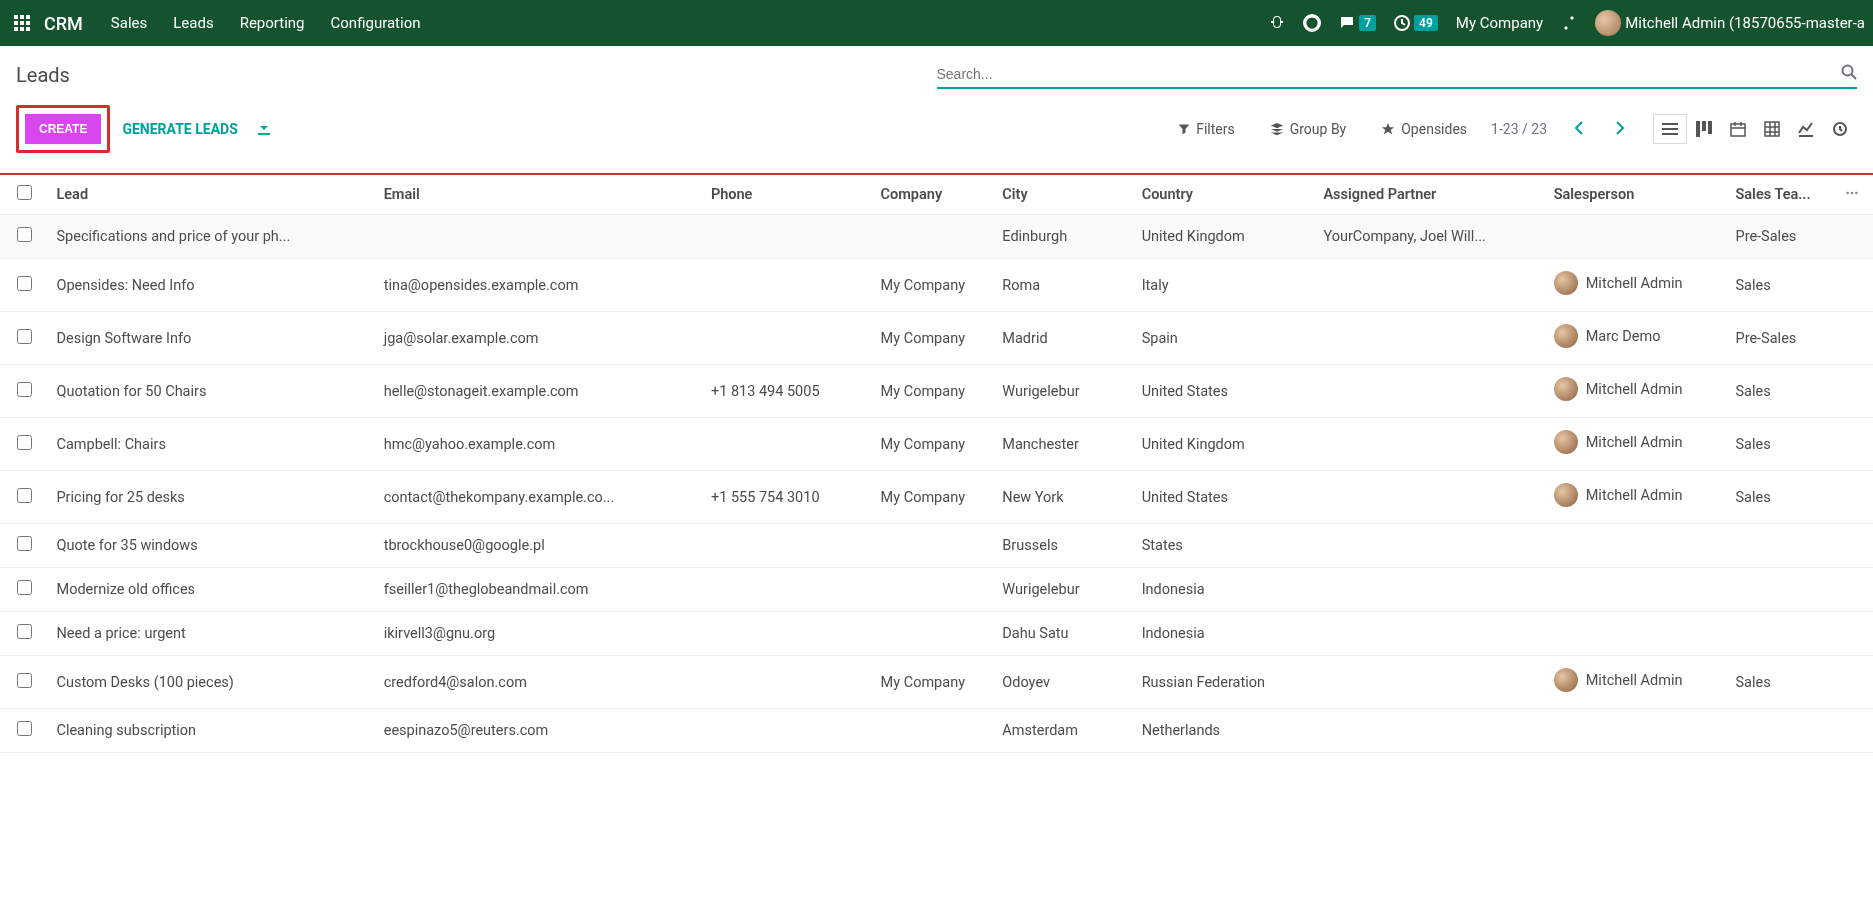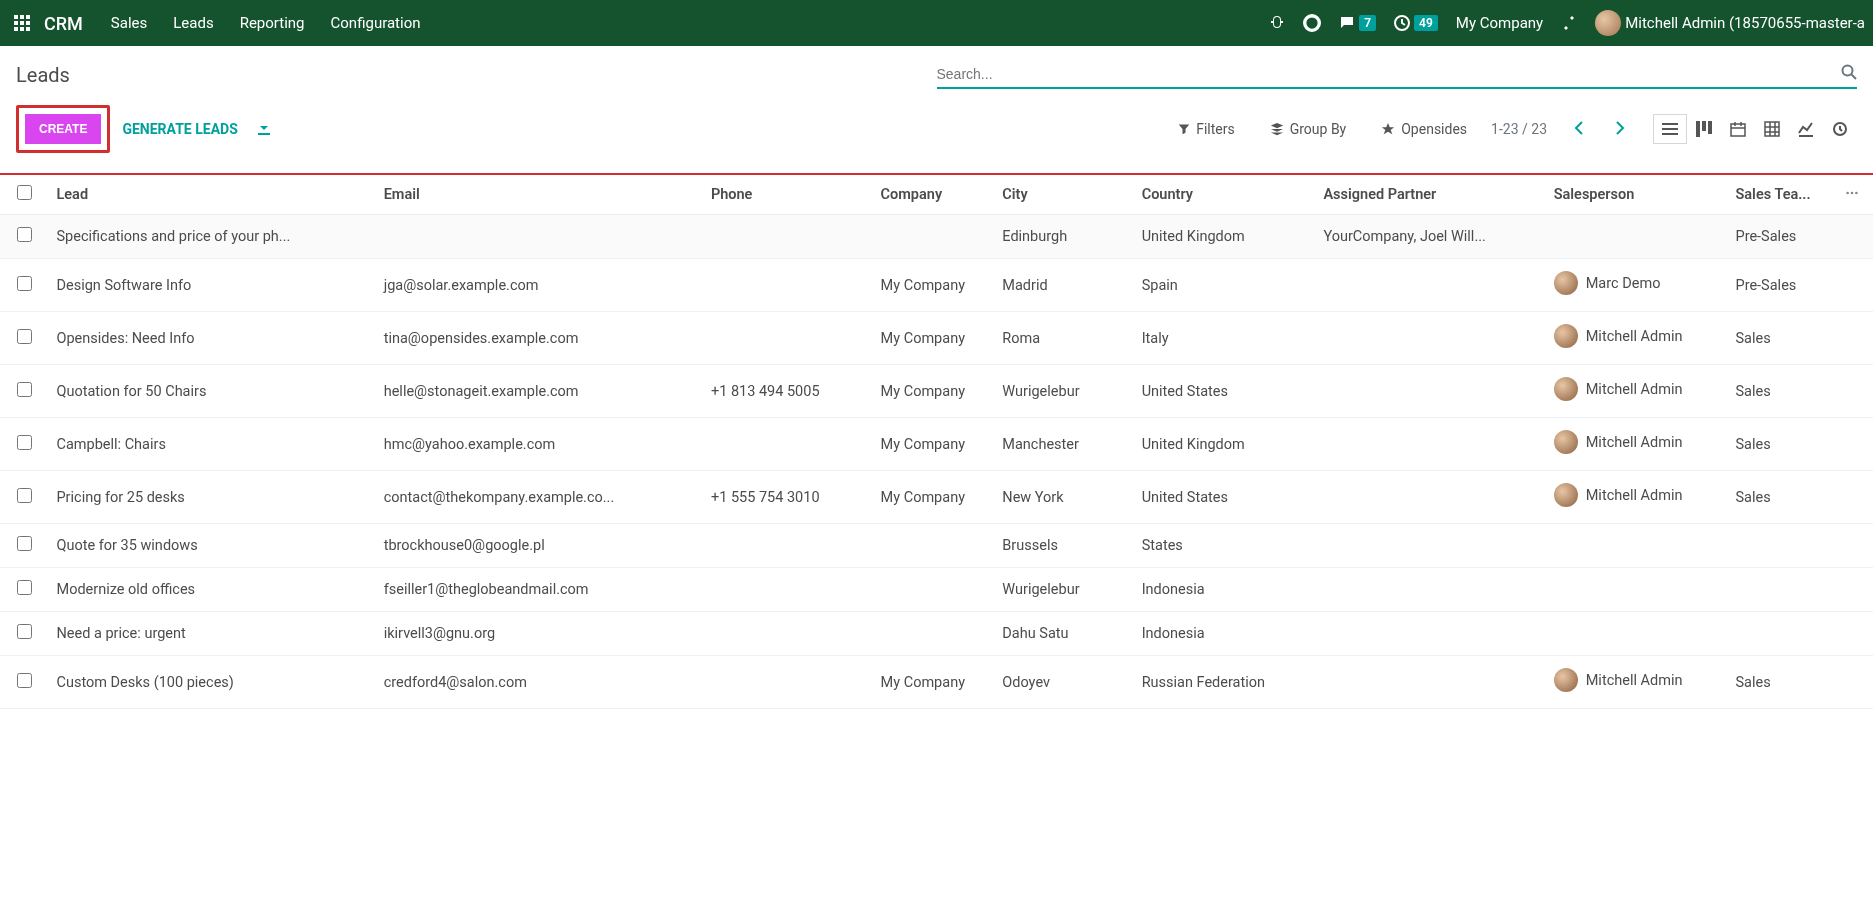--- a/index.html
+++ b/index.html
@@ -266,48 +266,48 @@
         <td class="col-company"></td>
         <td class="col-city">Edinburgh</td>
         <td class="col-country">United Kingdom</td>
         <td class="col-partner">YourCompany, Joel Will...</td>
         <td class="col-sales"></td>
         <td class="col-team">Pre-Sales</td>
         <td class="col-opt"></td>
       </tr>
       <tr>
         <td class="chk"><input type="checkbox" style=""></td>
+        <td class="col-lead">Opensides: Need Info</td>
+        <td class="col-email">tina@opensides.example.com</td>
+        <td class="col-phone"></td>
+        <td class="col-company">My Company</td>
+        <td class="col-city">Roma</td>
+        <td class="col-country">Italy</td>
+        <td class="col-partner"></td>
+        <td class="col-sales"><span class="person">
+            <span class="avatar-sm"></span>
+            <span>Mitchell Admin</span>
+          </span></td>
+        <td class="col-team">Sales</td>
+        <td class="col-opt"></td>
+      </tr>
+      <tr>
+        <td class="chk"><input type="checkbox" style=""></td>
         <td class="col-lead">Design Software Info</td>
         <td class="col-email">jga@solar.example.com</td>
         <td class="col-phone"></td>
         <td class="col-company">My Company</td>
         <td class="col-city">Madrid</td>
         <td class="col-country">Spain</td>
         <td class="col-partner"></td>
         <td class="col-sales"><span class="person">
             <span class="avatar-sm"></span>
             <span>Marc Demo</span>
           </span></td>
         <td class="col-team">Pre-Sales</td>
-        <td class="col-opt"></td>
-      </tr>
-      <tr>
-        <td class="chk"><input type="checkbox" style=""></td>
-        <td class="col-lead">Opensides: Need Info</td>
-        <td class="col-email">tina@opensides.example.com</td>
-        <td class="col-phone"></td>
-        <td class="col-company">My Company</td>
-        <td class="col-city">Roma</td>
-        <td class="col-country">Italy</td>
-        <td class="col-partner"></td>
-        <td class="col-sales"><span class="person">
-            <span class="avatar-sm"></span>
-            <span>Mitchell Admin</span>
-          </span></td>
-        <td class="col-team">Sales</td>
         <td class="col-opt"></td>
       </tr>
       <tr>
         <td class="chk"><input type="checkbox" style=""></td>
         <td class="col-lead">Quotation for 50 Chairs</td>
         <td class="col-email">helle@stonageit.example.com</td>
         <td class="col-phone">+1 813 494 5005</td>
         <td class="col-company">My Company</td>
         <td class="col-city">Wurigelebur</td>
         <td class="col-country">United States</td>
@@ -399,14 +399,27 @@
         <td class="col-city">Odoyev</td>
         <td class="col-country">Russian Federation</td>
         <td class="col-partner"></td>
         <td class="col-sales"><span class="person">
             <span class="avatar-sm"></span>
             <span>Mitchell Admin</span>
           </span></td>
         <td class="col-team">Sales</td>
         <td class="col-opt"></td>
       </tr>
+      <tr>
+        <td class="chk"><input type="checkbox" style=""></td>
+        <td class="col-lead">Cleaning subscription</td>
+        <td class="col-email">eespinazo5@reuters.com</td>
+        <td class="col-phone"></td>
+        <td class="col-company"></td>
+        <td class="col-city">Amsterdam</td>
+        <td class="col-country">Netherlands</td>
+        <td class="col-partner"></td>
+        <td class="col-sales"></td>
+        <td class="col-team"></td>
+        <td class="col-opt"></td>
+      </tr>
     </tbody>
 </table>
 
 </body></html>

